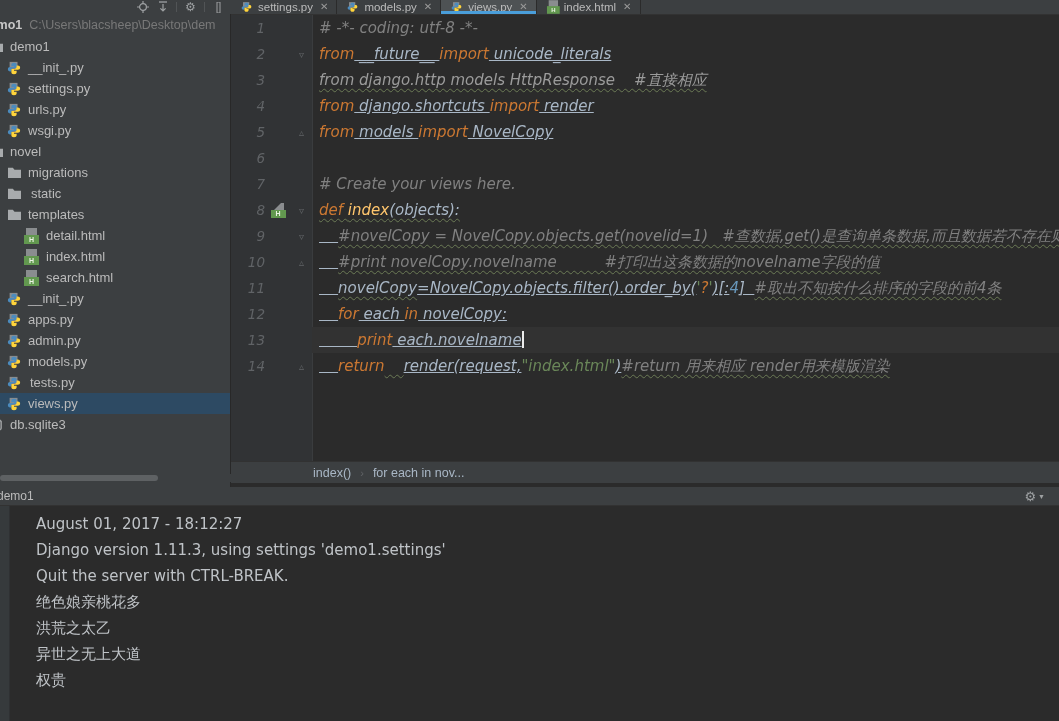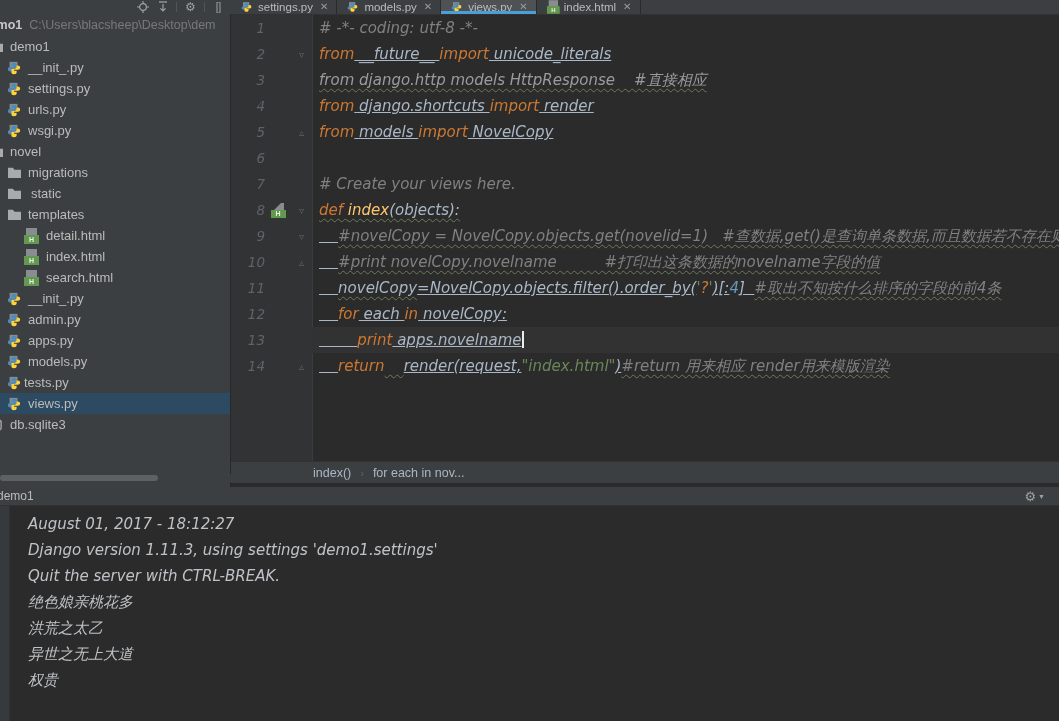--- a/index.html
+++ b/index.html
@@ -86,22 +86,22 @@
                     border-bottom:1px solid #323232; display:flex; align-items:center; }
   #console-tab { overflow:hidden; height:19px; display:flex; align-items:center; }
   #console-tab span { color:#bbbbbb; font-size:12px; margin-left:-3px; }
   #console-gear { margin-left:auto; margin-right:14px; display:flex; align-items:center; gap:2px;
                   color:#9da0a2; }
   #console-gear .gear { font-size:13px; }
   #console-gear .drop { font-size:7px; color:#9da0a2; }
   #console-body { left:0; top:506px; width:1059px; height:215px; background:#2b2b2b; overflow:hidden; }
   #console-strip { position:absolute; left:0; top:0; width:10px; height:215px; background:#363a3c;
                    border-right:1px solid #2f3133; }
-  .con-line { height:26px; line-height:26px; padding-left:28px; white-space:pre;
-              font-family:"DejaVu Sans", sans-serif; font-style:italic; font-size:15px; color:#bfc3c7; }
+  .con-line { height:26px; line-height:26px; padding-left:36px; white-space:pre;
+              font-family:"DejaVu Sans", sans-serif; font-size:15px; color:#bfc3c7; }
   .con-line .lnk { color:#4e8fd6; text-decoration:underline; }
 
   svg { display:block; }
 </style>
 </head>
 <body>
 
 <div id="stage">
 
   <div id="proj-toolbar" class="abs">
@@ -317,57 +317,57 @@
         <div class="tree-row">
           <span style="display:inline-block;width:22px;flex:0 0 22px;overflow:hidden;position:relative;height:16px;">
             <span style="position:absolute;left:6px;top:0;"><span class="t-ico">
                 <svg width="14" height="14" viewBox="0 0 16 16">
                   <rect x="3" y="1" width="9" height="8" fill="#8a8d8f"></rect>
                   <path d="M8 2c-2.1 0-3 .9-3 2.2V6h3v.9H3.6C2.1 6.9 1 7.9 1 9.5S2.1 12 3.6 12H5v-1.7C5 8.9 6.1 7.9 7.5 7.9H11V4.2C11 2.9 10.1 2 8 2z" fill="#4b8bbe"></path>
                   <path d="M8 15c2.1 0 3-.9 3-2.2V11H8v-.9h4.4c1.5 0 2.6-1 2.6-2.6S13.9 5 12.4 5H11v1.7C11 8.1 9.9 9.1 8.5 9.1H5v3.7C5 14.1 5.9 15 8 15z" fill="#ffd43b"></path>
                 </svg>
               </span></span>
           </span>
+          <span style="margin-left:6px;">apps.py</span>
+        </div>
+        <div class="tree-row">
+          <span style="display:inline-block;width:22px;flex:0 0 22px;overflow:hidden;position:relative;height:16px;">
+            <span style="position:absolute;left:6px;top:0;"><span class="t-ico">
+                <svg width="14" height="14" viewBox="0 0 16 16">
+                  <rect x="3" y="1" width="9" height="8" fill="#8a8d8f"></rect>
+                  <path d="M8 2c-2.1 0-3 .9-3 2.2V6h3v.9H3.6C2.1 6.9 1 7.9 1 9.5S2.1 12 3.6 12H5v-1.7C5 8.9 6.1 7.9 7.5 7.9H11V4.2C11 2.9 10.1 2 8 2z" fill="#4b8bbe"></path>
+                  <path d="M8 15c2.1 0 3-.9 3-2.2V11H8v-.9h4.4c1.5 0 2.6-1 2.6-2.6S13.9 5 12.4 5H11v1.7C11 8.1 9.9 9.1 8.5 9.1H5v3.7C5 14.1 5.9 15 8 15z" fill="#ffd43b"></path>
+                </svg>
+              </span></span>
+          </span>
           <span style="margin-left:6px;">admin.py</span>
         </div>
         <div class="tree-row">
           <span style="display:inline-block;width:22px;flex:0 0 22px;overflow:hidden;position:relative;height:16px;">
             <span style="position:absolute;left:6px;top:0;"><span class="t-ico">
                 <svg width="14" height="14" viewBox="0 0 16 16">
                   <rect x="3" y="1" width="9" height="8" fill="#8a8d8f"></rect>
                   <path d="M8 2c-2.1 0-3 .9-3 2.2V6h3v.9H3.6C2.1 6.9 1 7.9 1 9.5S2.1 12 3.6 12H5v-1.7C5 8.9 6.1 7.9 7.5 7.9H11V4.2C11 2.9 10.1 2 8 2z" fill="#4b8bbe"></path>
                   <path d="M8 15c2.1 0 3-.9 3-2.2V11H8v-.9h4.4c1.5 0 2.6-1 2.6-2.6S13.9 5 12.4 5H11v1.7C11 8.1 9.9 9.1 8.5 9.1H5v3.7C5 14.1 5.9 15 8 15z" fill="#ffd43b"></path>
                 </svg>
               </span></span>
           </span>
-          <span style="margin-left:6px;">apps.py</span>
-        </div>
-        <div class="tree-row">
-          <span style="display:inline-block;width:22px;flex:0 0 22px;overflow:hidden;position:relative;height:16px;">
-            <span style="position:absolute;left:6px;top:0;"><span class="t-ico">
-                <svg width="14" height="14" viewBox="0 0 16 16">
-                  <rect x="3" y="1" width="9" height="8" fill="#8a8d8f"></rect>
-                  <path d="M8 2c-2.1 0-3 .9-3 2.2V6h3v.9H3.6C2.1 6.9 1 7.9 1 9.5S2.1 12 3.6 12H5v-1.7C5 8.9 6.1 7.9 7.5 7.9H11V4.2C11 2.9 10.1 2 8 2z" fill="#4b8bbe"></path>
-                  <path d="M8 15c2.1 0 3-.9 3-2.2V11H8v-.9h4.4c1.5 0 2.6-1 2.6-2.6S13.9 5 12.4 5H11v1.7C11 8.1 9.9 9.1 8.5 9.1H5v3.7C5 14.1 5.9 15 8 15z" fill="#ffd43b"></path>
-                </svg>
-              </span></span>
-          </span>
           <span style="margin-left:6px;">models.py</span>
         </div>
         <div class="tree-row">
           <span style="display:inline-block;width:22px;flex:0 0 22px;overflow:hidden;position:relative;height:16px;">
             <span style="position:absolute;left:6px;top:0;"><span class="t-ico">
                 <svg width="14" height="14" viewBox="0 0 16 16">
                   <rect x="3" y="1" width="9" height="8" fill="#8a8d8f"></rect>
                   <path d="M8 2c-2.1 0-3 .9-3 2.2V6h3v.9H3.6C2.1 6.9 1 7.9 1 9.5S2.1 12 3.6 12H5v-1.7C5 8.9 6.1 7.9 7.5 7.9H11V4.2C11 2.9 10.1 2 8 2z" fill="#4b8bbe"></path>
                   <path d="M8 15c2.1 0 3-.9 3-2.2V11H8v-.9h4.4c1.5 0 2.6-1 2.6-2.6S13.9 5 12.4 5H11v1.7C11 8.1 9.9 9.1 8.5 9.1H5v3.7C5 14.1 5.9 15 8 15z" fill="#ffd43b"></path>
                 </svg>
               </span></span>
           </span>
-          <span style="margin-left:2px;">tests.py</span>
+          <span style="margin-left:8px;">tests.py</span>
         </div>
         <div class="tree-row selected">
           <span style="display:inline-block;width:22px;flex:0 0 22px;overflow:hidden;position:relative;height:16px;">
             <span style="position:absolute;left:6px;top:0;"><span class="t-ico">
                 <svg width="14" height="14" viewBox="0 0 16 16">
                   <rect x="3" y="1" width="9" height="8" fill="#8a8d8f"></rect>
                   <path d="M8 2c-2.1 0-3 .9-3 2.2V6h3v.9H3.6C2.1 6.9 1 7.9 1 9.5S2.1 12 3.6 12H5v-1.7C5 8.9 6.1 7.9 7.5 7.9H11V4.2C11 2.9 10.1 2 8 2z" fill="#4b8bbe"></path>
                   <path d="M8 15c2.1 0 3-.9 3-2.2V11H8v-.9h4.4c1.5 0 2.6-1 2.6-2.6S13.9 5 12.4 5H11v1.7C11 8.1 9.9 9.1 8.5 9.1H5v3.7C5 14.1 5.9 15 8 15z" fill="#ffd43b"></path>
                 </svg>
               </span></span>
@@ -468,21 +468,21 @@
         <div class="line-row">
           <span class="g-num">12</span>
           <span class="g-ico"></span>
           <span class="g-fold"></span>
           <span class="code"><span class="s-pl">    </span><span class="s-kw">for</span><span class="s-pl"> each </span><span class="s-kw">in</span><span class="s-pl"> novelCopy:</span></span>
         </div>
         <div class="line-row caret-row">
           <span class="g-num">13</span>
           <span class="g-ico"></span>
           <span class="g-fold"></span>
-          <span class="code"><span class="s-pl">        </span><span class="s-kw">print</span><span class="s-pl"> apps.novelname</span><span class="caret"></span></span>
+          <span class="code"><span class="s-pl">        </span><span class="s-kw">print</span><span class="s-pl"> each.novelname</span><span class="caret"></span></span>
         </div>
         <div class="line-row">
           <span class="g-num">14</span>
           <span class="g-ico"></span>
           <span class="g-fold">▵</span>
           <span class="code"><span class="s-pl">    </span><span class="s-kw">return</span><span class="s-pl wavy">    </span><span class="s-pl">render(request,</span><span class="s-str">"index.html"</span><span class="s-pl">)</span><span class="s-cm wavy">#return 用来相应 render用来模版渲染</span></span>
         </div>
       </div>
   </div>
 

